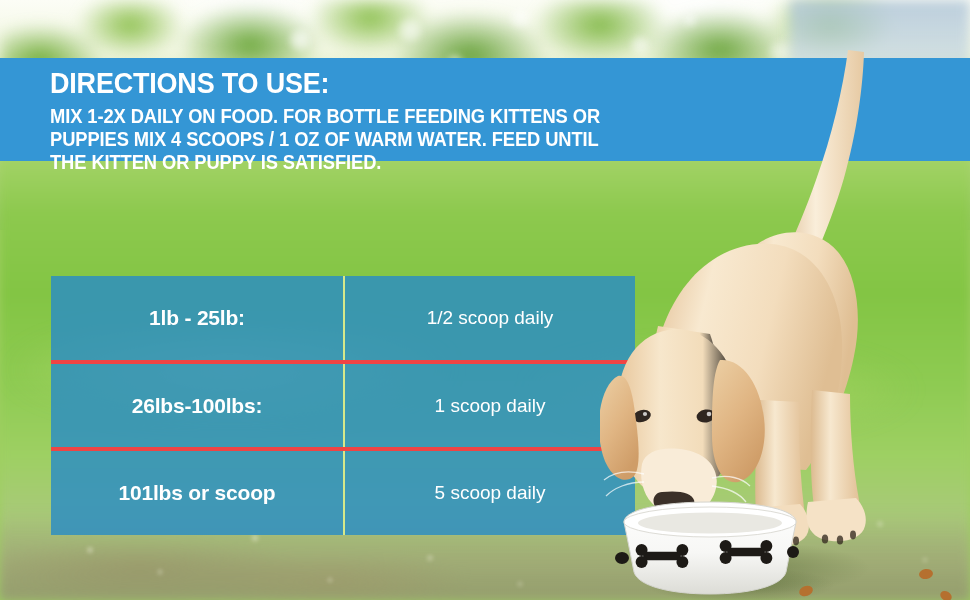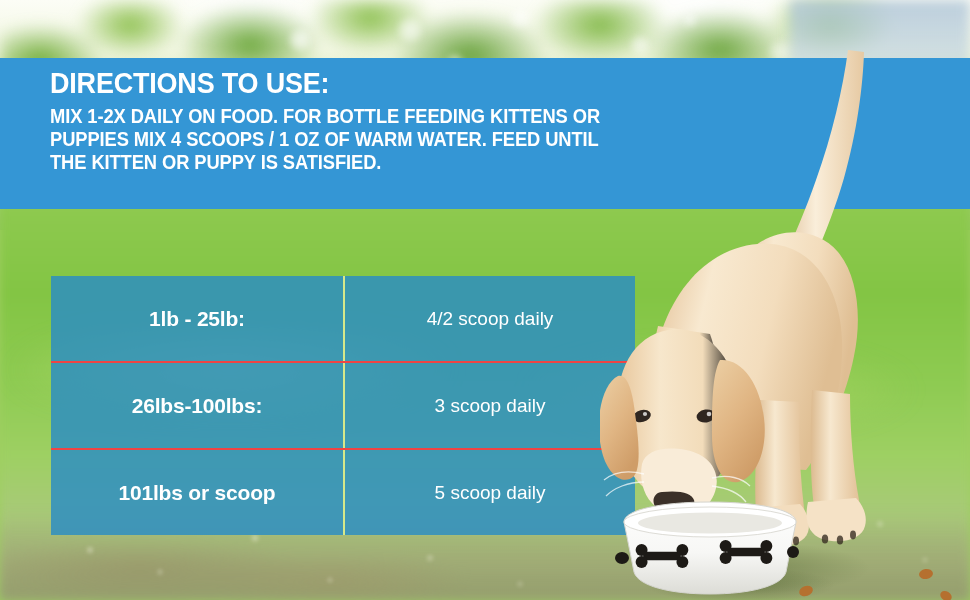--- a/index.html
+++ b/index.html
@@ -115,21 +115,21 @@
       radial-gradient(circle 4px at 520px 104px, rgba(255,250,235,0.6) 0%, rgba(255,250,235,0) 72%),
       radial-gradient(circle 5px at 880px 44px, rgba(255,250,235,0.6) 0%, rgba(255,250,235,0) 72%),
       radial-gradient(circle 4px at 925px 80px, rgba(255,250,235,0.55) 0%, rgba(255,250,235,0) 72%);
     filter: blur(2px);
   }
 
   
   #header-band {
     position: absolute;
     left: 0; top: 58px;
-    width: 970px; height: 151px;
+    width: 970px; height: 103px;
     background: #3496d5;
     z-index: 5;
   }
   #header-inner {
     padding: 8px 0 0 50px;
   }
   #headline {
     color: #ffffff;
     font-family: "Liberation Sans Narrow", "Liberation Sans", sans-serif;
     font-weight: bold;
@@ -161,21 +161,21 @@
     width: 584px; height: 259px;
     z-index: 4;
     display: flex;
     flex-direction: column;
   }
   .t-row {
     display: flex;
     flex: 1 1 0;
     position: relative;
   }
-  .t-row + .t-row { border-top: 2px solid #ef4444; }
+  .t-row + .t-row { border-top: 4px solid #ef4444; }
   .t-cell {
     display: flex;
     align-items: center;
     justify-content: center;
     background: rgba(41,140,196,0.82);
     color: #ffffff;
   }
   .t-cell-weight {
     width: 292px;
     border-right: 2px solid #d6e88a;
@@ -222,26 +222,26 @@
         <div>PUPPIES MIX 4 SCOOPS / 1 OZ OF WARM WATER. FEED UNTIL</div>
         <div>THE KITTEN OR PUPPY IS SATISFIED.</div>
       </div>
     </div>
   </div>
 
   <div id="dosage-table">
 
     <div class="t-row">
       <div class="t-cell t-cell-weight">1lb - 25lb:</div>
-      <div class="t-cell t-cell-dose">4/2 scoop daily</div>
+      <div class="t-cell t-cell-dose">1/2 scoop daily</div>
     </div>
 
     <div class="t-row">
       <div class="t-cell t-cell-weight">26lbs-100lbs:</div>
-      <div class="t-cell t-cell-dose">3 scoop daily</div>
+      <div class="t-cell t-cell-dose">1 scoop daily</div>
     </div>
 
     <div class="t-row">
       <div class="t-cell t-cell-weight">101lbs or scoop</div>
       <div class="t-cell t-cell-dose">5 scoop daily</div>
     </div>
 
   </div>
 
   <svg id="puppy" viewBox="0 0 370 560">

